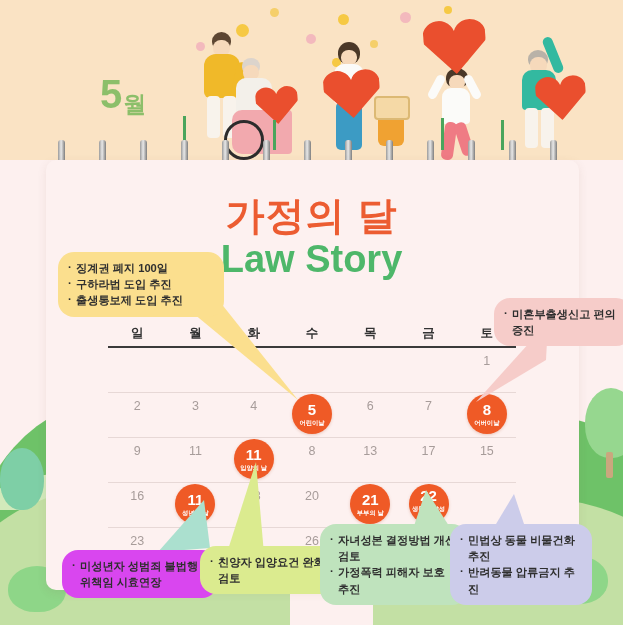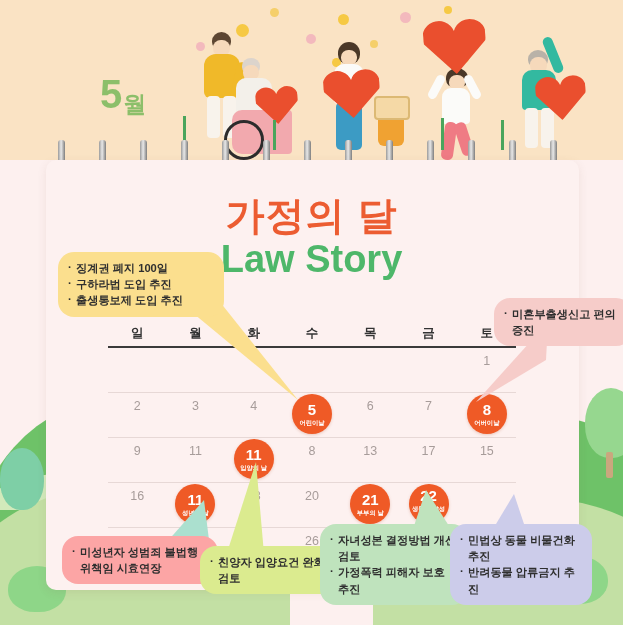--- a/index.html
+++ b/index.html
@@ -77,21 +77,21 @@
   
   .bubble{position:absolute;border-radius:16px;padding:8px 10px;
     font-size:11.2px;font-weight:700;color:#2f2f2f;line-height:1.45;z-index:6;}
   .bubble li{list-style:none;position:relative;padding-left:8px;}
   .bubble li::before{content:"·";position:absolute;left:0;top:-1px;font-weight:700;}
   .bubble ul{margin:0;padding:0;}
   .tail{position:absolute;z-index:5;}
 
   .b-yellow{background:#fbdf8e;}
   .b-pink{background:#f6ccc9;}
-  .b-mint{background:#fca5a5;}
+  .b-mint{background:#d946ef;margin-top:14px;}
   .b-lime{background:#dbeb8f;}
   .b-green{background:#bfe3bd;}
   .b-purple{background:#ccccea;}
 </style>
 </head>
 <body>
 
 <div id="stage">
 
   <div class="bg-sky"></div>

